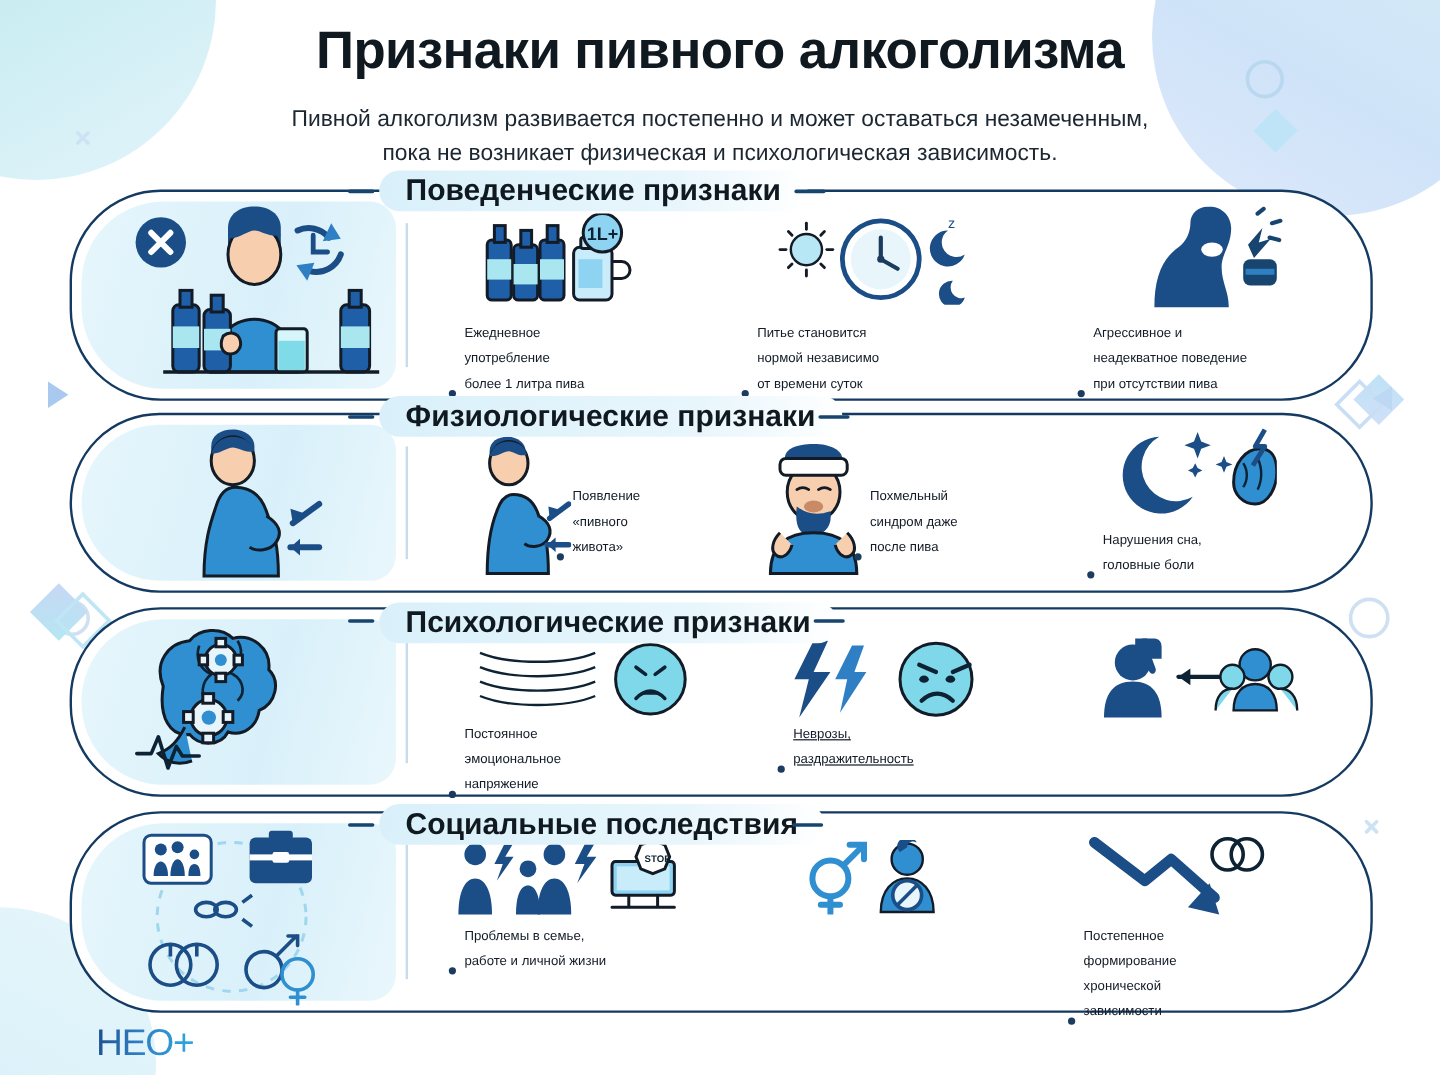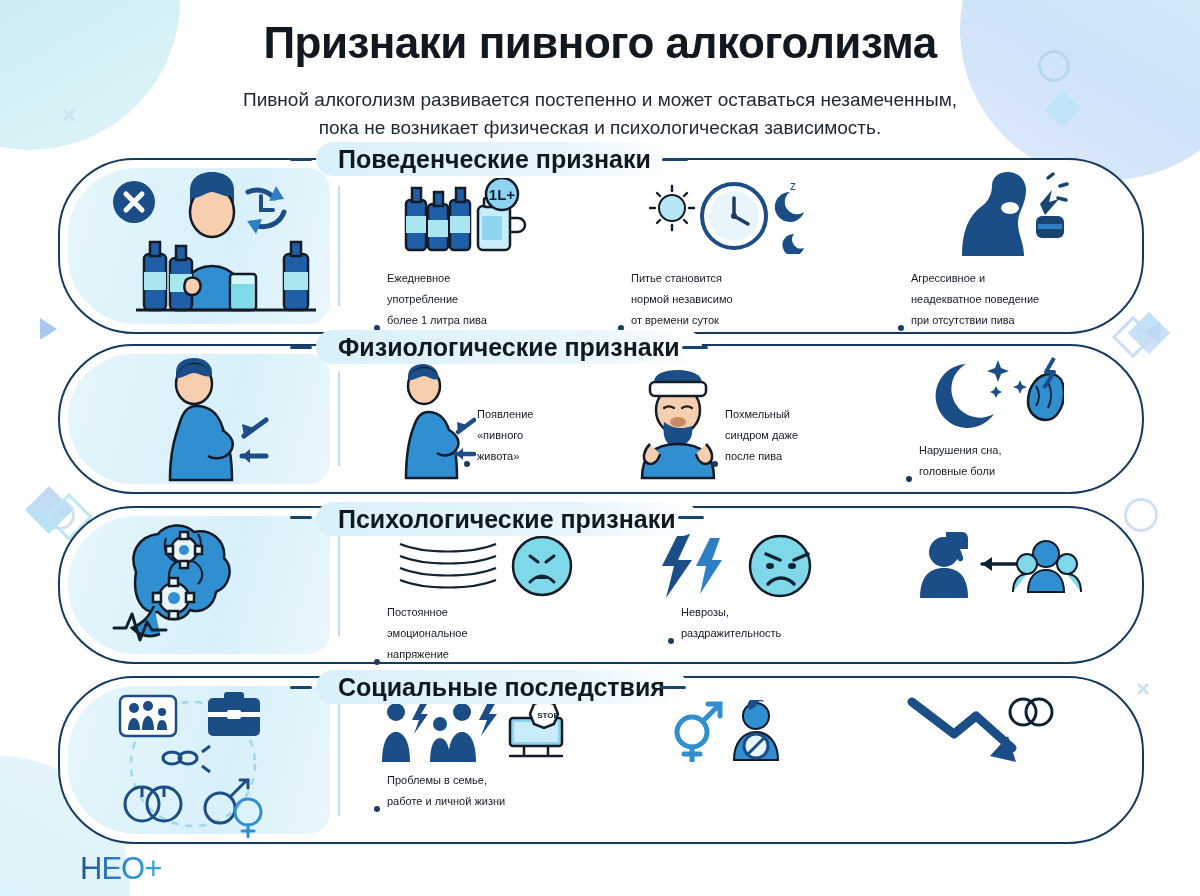--- a/index.html
+++ b/index.html
@@ -427,21 +427,21 @@
   </svg>
 
   <div class="col" style="left:374px;top:602px;width:220px;">
     <div class="bullets">
       <span class="dot"></span>
       <span class="btext">Постоянное
 эмоциональное
 напряжение</span>
     </div>
   </div>
-  <div class="col" style="left:668px;top:602px;width:230px;">
+  <div class="col" style="left:648px;top:602px;width:230px;text-decoration:underline;">
     <div class="bullets">
       <span class="dot"></span>
       <span class="btext">Неврозы,
 раздражительность</span>
     </div>
   </div>
 
   <div class="card card4">
     <div class="card-inner"></div>
     <div class="divider"></div>
@@ -516,16 +516,25 @@
     <circle cx="133" cy="16" r="13" fill="none" stroke="#0d2233" stroke-width="3"></circle>
   </svg>
 
   <div class="col" style="left:374px;top:770px;width:240px;">
     <div class="bullets">
       <span class="dot"></span>
       <span class="btext">Проблемы в семье,
 работе и личной жизни</span>
     </div>
   </div>
+  <div class="col" style="left:890px;top:770px;width:230px;">
+    <div class="bullets">
+      <span class="dot"></span>
+      <span class="btext">Постепенное
+формирование
+хронической
+зависимости</span>
+    </div>
+  </div>
 
   <div class="logo">НЕО+</div>
 
 </div>
 
 </body></html>

